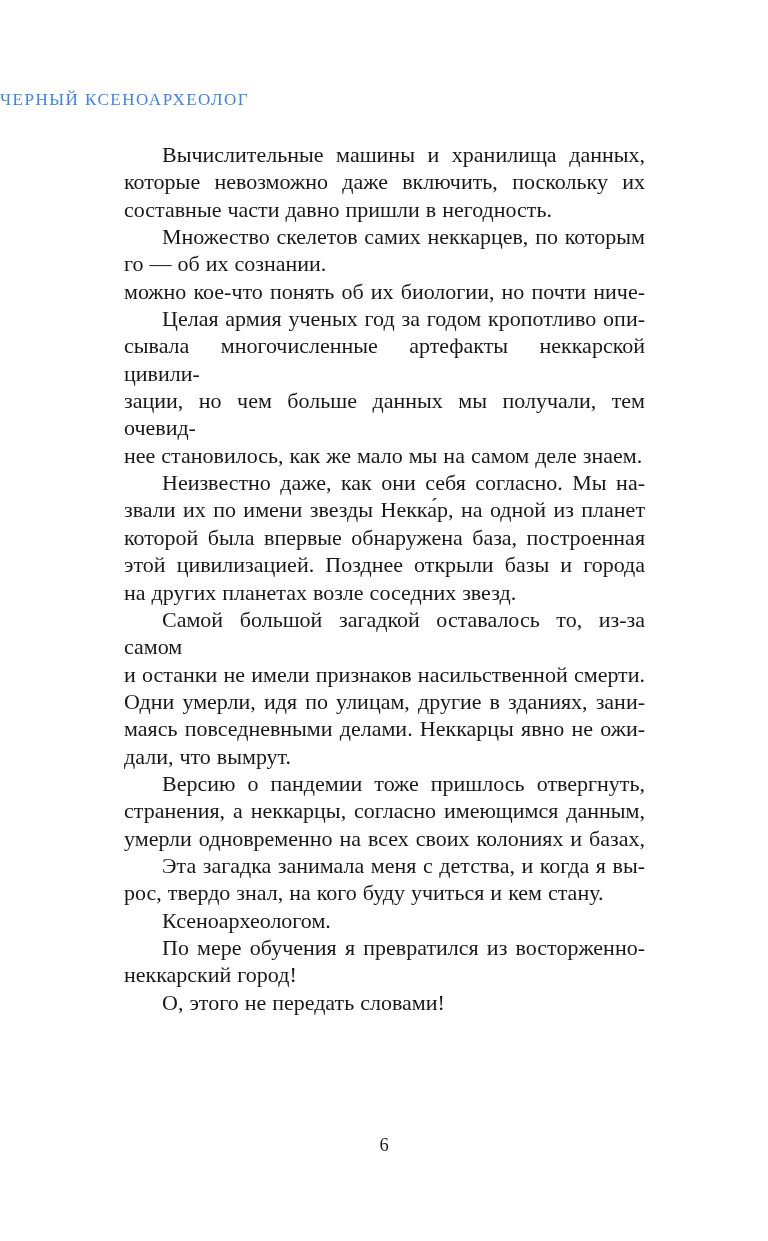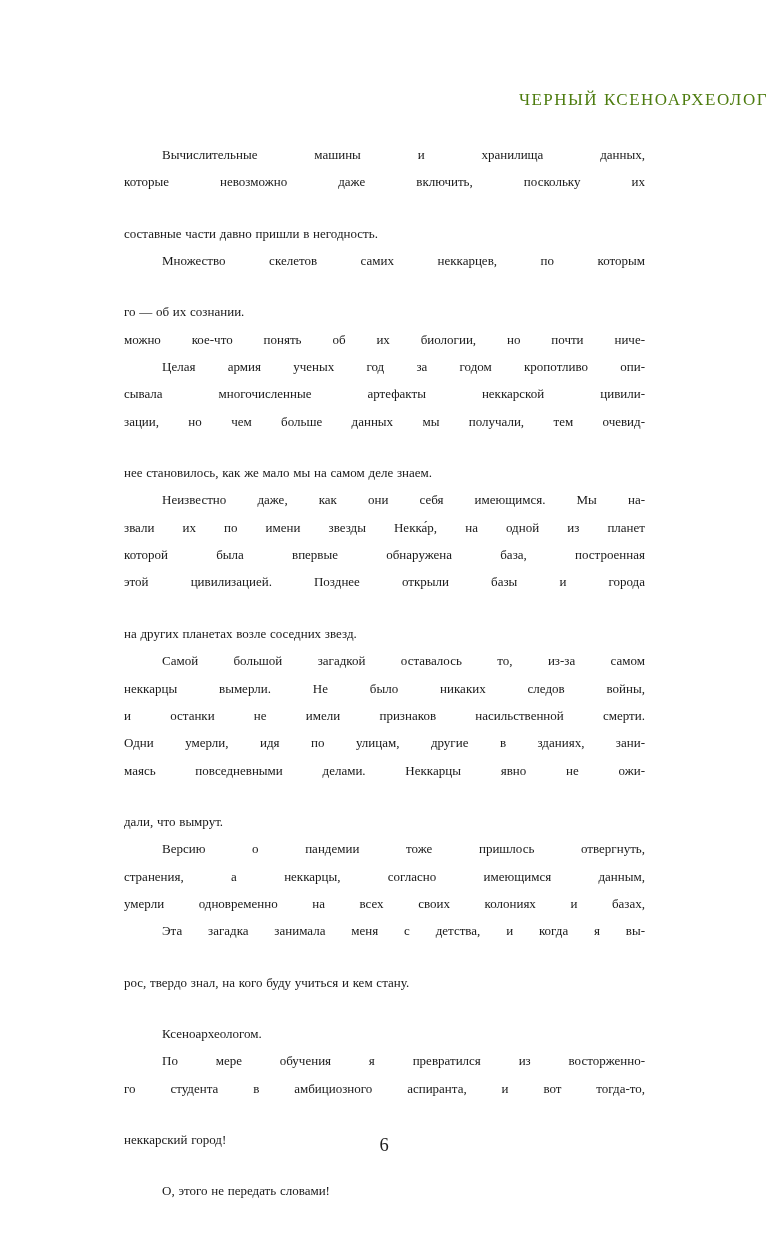--- a/index.html
+++ b/index.html
@@ -14,47 +14,46 @@
     background: #ffffff;
     font-family: "Liberation Serif", "DejaVu Serif", serif;
     color: #181818;
     overflow: hidden;
   }
   .running-head {
     position: absolute;
     top: 90px;
     left: 0;
     width: 100%;
-    text-align: right;
+    text-align: left;
     font-size: 17px;
     letter-spacing: 1.5px;
-    color: #4d7c0f;
+    color: #3b82f6;
   }
   .text-block {
     position: absolute;
     top: 141px;
     left: 124px;
     width: 521px;
-    font-size: 13px;
+    font-size: 22px;
     line-height: 27.35px;
   }
   .para {
     margin: 0;
     padding: 0;
   }
   .line {
     text-align: justify;
     -moz-text-align-last: justify;
     text-align-last: justify;
     word-spacing: 0.5px;
   }
   .line.last {
     -moz-text-align-last: left;
     text-align-last: left;
-    margin-top: 24px;
   }
   .line.first {
     text-indent: 38px;
   }
   .folio {
     position: absolute;
     top: 1135px;
     left: 0;
     width: 100%;
     text-align: center;
@@ -79,49 +78,47 @@
         <div class="line last">го — об их сознании.</div>
         <div class="line">можно кое-что понять об их биологии, но почти ниче-</div>
       </div>
       <div class="para">
         <div class="line first">Целая армия ученых год за годом кропотливо опи-</div>
         <div class="line">сывала многочисленные артефакты неккарской цивили-</div>
         <div class="line">зации, но чем больше данных мы получали, тем очевид-</div>
         <div class="line last">нее становилось, как же мало мы на самом деле знаем.</div>
       </div>
       <div class="para">
-        <div class="line first">Неизвестно даже, как они себя имеющимся. Мы на-</div>
+        <div class="line first">Неизвестно даже, как они себя согласно. Мы на-</div>
         <div class="line">звали их по имени звезды Некка́р, на одной из планет</div>
         <div class="line">которой была впервые обнаружена база, построенная</div>
         <div class="line">этой цивилизацией. Позднее открыли базы и города</div>
         <div class="line last">на других планетах возле соседних звезд.</div>
       </div>
       <div class="para">
         <div class="line first">Самой большой загадкой оставалось то, из-за самом</div>
-        <div class="line">неккарцы вымерли. Не было никаких следов войны,</div>
         <div class="line">и останки не имели признаков насильственной смерти.</div>
         <div class="line">Одни умерли, идя по улицам, другие в зданиях, зани-</div>
         <div class="line">маясь повседневными делами. Неккарцы явно не ожи-</div>
         <div class="line last">дали, что вымрут.</div>
       </div>
       <div class="para">
         <div class="line first">Версию о пандемии тоже пришлось отвергнуть,</div>
         <div class="line">странения, а неккарцы, согласно имеющимся данным,</div>
         <div class="line">умерли одновременно на всех своих колониях и базах,</div>
       </div>
       <div class="para">
         <div class="line first">Эта загадка занимала меня с детства, и когда я вы-</div>
         <div class="line last">рос, твердо знал, на кого буду учиться и кем стану.</div>
       </div>
       <div class="para">
         <div class="line first last">Ксеноархеологом.</div>
       </div>
       <div class="para">
         <div class="line first">По мере обучения я превратился из восторженно-</div>
-        <div class="line">го студента в амбициозного аспиранта, и вот тогда-то,</div>
         <div class="line last">неккарский город!</div>
       </div>
       <div class="para">
         <div class="line first last">О, этого не передать словами!</div>
       </div>
     </div>
 
   <div class="folio">6</div>
 </div>
 

